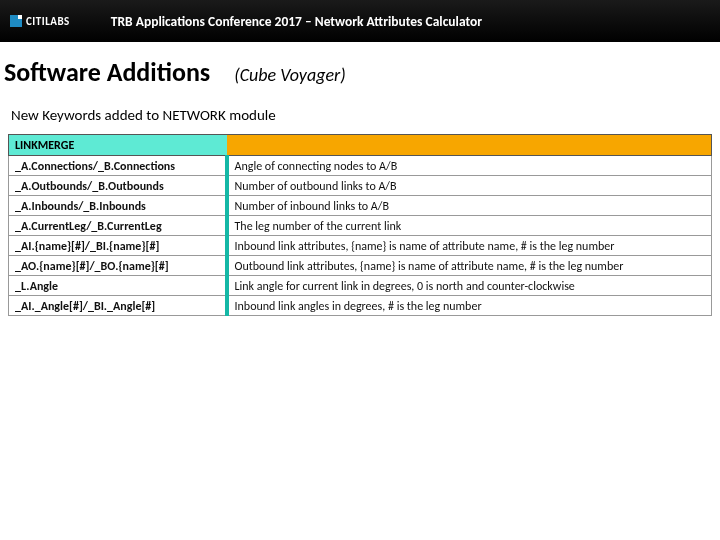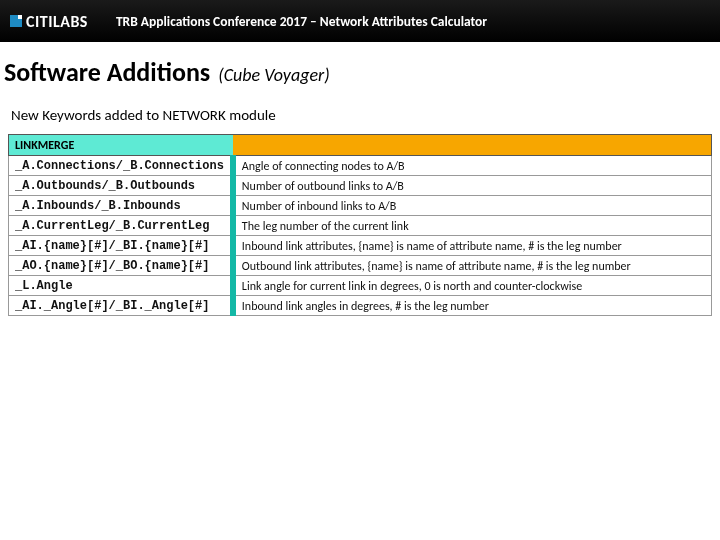--- a/index.html
+++ b/index.html
@@ -1,31 +1,31 @@
 <!DOCTYPE html>
 <html><head>
 <meta charset="utf-8">
 <style>
   * { margin:0; padding:0; box-sizing:border-box; }
   body { width:720px; height:540px; background:#fff; font-family:Calibri,Arial,sans-serif; color:#000; overflow:hidden; }
   .topbar { height:42px; background:linear-gradient(#1a1a1a,#000); display:flex; align-items:center; padding:0 10px; }
   .logo { display:flex; align-items:center; gap:4px; }
   .logo-mark { width:12px; height:12px; background:#1e8bc3; position:relative; }
   .logo-mark::after { content:""; position:absolute; right:0; top:0; width:4px; height:4px; background:#fff; }
-  .logo-text { color:#fff; font-weight:bold; font-size:16px; letter-spacing:0.5px; }
-  .topbar-title { color:#fff; font-weight:bold; font-size:13.5px; margin-left:28px; }
+  .logo-text { color:#fff; font-weight:bold; font-size:11px; letter-spacing:0.5px; }
+  .topbar-title { color:#fff; font-weight:bold; font-size:13.5px; margin-left:41px; }
   .content { padding:14px 8px 0 8px; }
-  h1 { font-size:26px; font-weight:800; display:flex; align-items:baseline; gap:8px; margin-bottom:18px; margin-left:-4px;}
+  h1 { font-size:26px; font-weight:800; display:flex; align-items:baseline; gap:24px; margin-bottom:18px; margin-left:-4px;}
   h1 .sub { font-size:18px; font-style:italic; font-weight:400; }
   .lead { font-size:15px; margin:0 0 10px 3px; }
   table { width:100%; border-collapse:collapse; font-size:12px; }
   th.head { background:#5eead4; color:#000; text-align:left; font-weight:bold; padding:3px 6px; border:1px solid #555; border-right:none; }
   th.head-empty { background:#f7a600; border:1px solid #555; border-left:none; }
   td { border:1px solid #999; padding:2.5px 6px; vertical-align:middle; color:#111; }
-  td.key { font-weight:bold; width:218px; border-right:6px solid #14b8a6; white-space:nowrap;font-family:Liberation Mono, monospace; }
+  td.key { font-weight:bold; width:218px; border-right:4px solid #14b8a6; white-space:nowrap; }
   tr:nth-child(odd) td { background:#fff; }
 </style>
 </head>
 <body>
 
 <div class="topbar">
   <div class="logo">
     <div class="logo-mark"></div>
     <div class="logo-text">CITILABS</div>
   </div>

